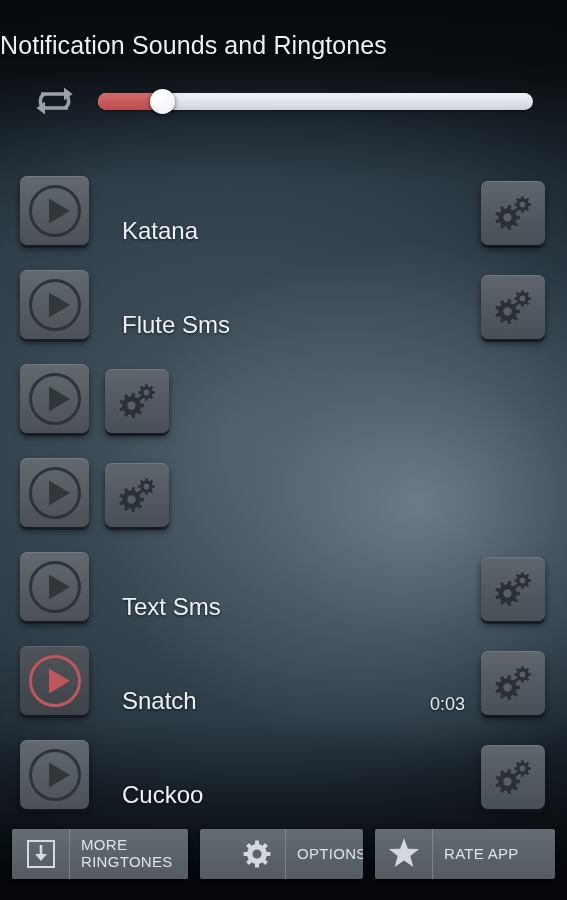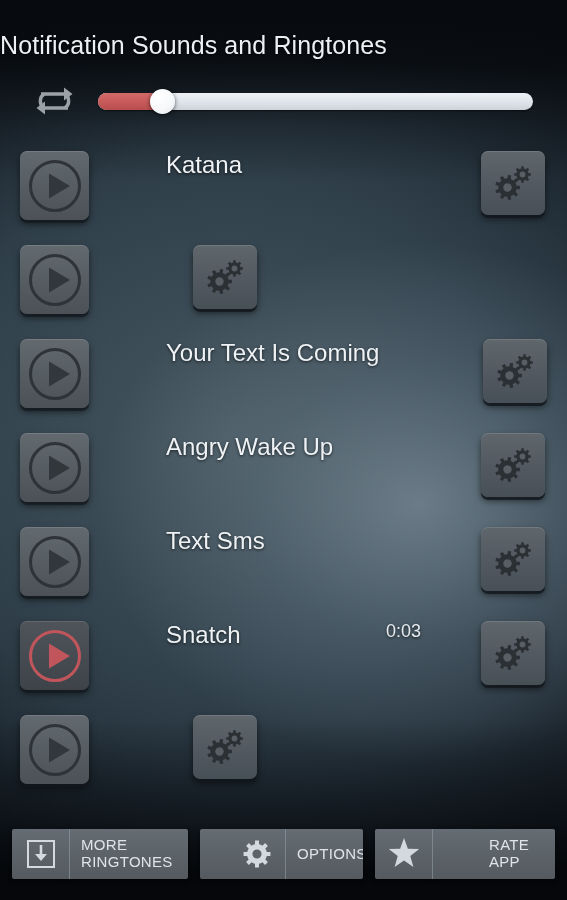--- a/index.html
+++ b/index.html
@@ -68,23 +68,22 @@
   }
 
   
   .list{
     position:absolute; left:0; top:151px; width:567px; height:668px;
     z-index:4;
   }
   .row{
     position:relative;
     height:94px;
-    display:flex; align-items:flex-start;
+    display:flex; align-items:flex-end;
     cursor:pointer;
-    gap:44px;
   }
 
   .play-btn{
     position:relative;
     margin-left:20px;
     width:69px; height:69px; flex:0 0 69px;
     border-radius:7px;
     background:linear-gradient(180deg,#62696f 0%,#565d63 48%,#4b5157 100%);
     box-shadow:0 3px 0 rgba(20,25,30,0.72), 0 4px 7px rgba(0,0,0,0.55),
                inset 0 1px 0 rgba(255,255,255,0.12);
@@ -147,21 +146,21 @@
   }
   .bb-icon svg{ display:block; }
   .bb-label{
     padding:0 13px 0 11px;
     font-size:15px; color:#dfe4e9; line-height:1.12;
     letter-spacing:0.3px;
     white-space:pre-line;
   }
   .bb-btn.more{ width:176px; }
   .bb-btn.options{ width:163px;padding-left:28px; }
-  .bb-btn.rate{ width:180px;gap:45px; }
+  .bb-btn.rate{ width:180px; }
 </style>
 </head>
 <body>
 
 <div id="app">
 
   <div class="title">Notification Sounds and Ringtones</div>
 
   <div class="loop-btn">
     <svg viewBox="0 0 55 36" xmlns="http://www.w3.org/2000/svg">
@@ -199,56 +198,55 @@
           </svg>
         </div>
       </div>
       <div class="row">
         <div class="play-btn">
           <svg width="58" height="58" viewBox="0 0 58 58" xmlns="http://www.w3.org/2000/svg">
             <circle cx="29" cy="29" r="24.5" fill="none" stroke="#2e3338" stroke-width="3"></circle>
             <path d="M23 16.5 L44 29 L23 41.5 Z" fill="#32373c"></path>
           </svg>
         </div>
-        <div class="row-time"></div>
-        <div class="gear-btn">
-          <svg width="46" height="46" viewBox="0 0 46 46" xmlns="http://www.w3.org/2000/svg">
-            <path d="M26.55,25.84L29.91,25.87L29.91,29.13L26.55,29.16A9.2,9.2 0 0 1 25.50,32.04L25.50,32.04L28.05,34.22L25.95,36.72L23.36,34.59A9.2,9.2 0 0 1 20.71,36.12L20.71,36.12L21.26,39.43L18.05,40.00L17.44,36.70A9.2,9.2 0 0 1 14.41,36.17L14.41,36.17L12.71,39.06L9.89,37.43L11.54,34.51A9.2,9.2 0 0 1 9.56,32.16L9.56,32.16L6.40,33.28L5.29,30.21L8.43,29.03A9.2,9.2 0 0 1 8.43,25.97L8.43,25.97L5.29,24.79L6.40,21.72L9.56,22.84A9.2,9.2 0 0 1 11.54,20.49L11.54,20.49L9.89,17.57L12.71,15.94L14.41,18.83A9.2,9.2 0 0 1 17.44,18.30L17.44,18.30L18.05,15.00L21.26,15.57L20.71,18.88A9.2,9.2 0 0 1 23.36,20.41L23.36,20.41L25.95,18.28L28.05,20.78L25.50,22.96A9.2,9.2 0 0 1 26.55,25.84Z" fill="#2b3035" fill-rule="evenodd"></path>
-            <circle cx="17.5" cy="27.5" r="4.2" fill="#575e64"></circle>
-            <path d="M38.57,13.24L40.84,13.26L40.84,15.74L38.57,15.76A6.2,6.2 0 0 1 37.68,17.90L37.68,17.90L39.27,19.52L37.52,21.27L35.90,19.68A6.2,6.2 0 0 1 33.76,20.57L33.76,20.57L33.74,22.84L31.26,22.84L31.24,20.57A6.2,6.2 0 0 1 29.10,19.68L29.10,19.68L27.48,21.27L25.73,19.52L27.32,17.90A6.2,6.2 0 0 1 26.43,15.76L26.43,15.76L24.16,15.74L24.16,13.26L26.43,13.24A6.2,6.2 0 0 1 27.32,11.10L27.32,11.10L25.73,9.48L27.48,7.73L29.10,9.32A6.2,6.2 0 0 1 31.24,8.43L31.24,8.43L31.26,6.16L33.74,6.16L33.76,8.43A6.2,6.2 0 0 1 35.90,9.32L35.90,9.32L37.52,7.73L39.27,9.48L37.68,11.10A6.2,6.2 0 0 1 38.57,13.24Z" fill="#2b3035" fill-rule="evenodd"></path>
-            <circle cx="32.5" cy="14.5" r="2.9" fill="#575e64"></circle>
-          </svg>
-        </div>
-      </div>
-      <div class="row">
-        <div class="play-btn">
-          <svg width="58" height="58" viewBox="0 0 58 58" xmlns="http://www.w3.org/2000/svg">
-            <circle cx="29" cy="29" r="24.5" fill="none" stroke="#2e3338" stroke-width="3"></circle>
-            <path d="M23 16.5 L44 29 L23 41.5 Z" fill="#32373c"></path>
-          </svg>
-        </div>
-        <div class="row-label">Your Text Is Coming</div>
-        <div class="row-time"></div>
-        <div class="gear-btn">
-          <svg width="46" height="46" viewBox="0 0 46 46" xmlns="http://www.w3.org/2000/svg">
-            <path d="M26.55,25.84L29.91,25.87L29.91,29.13L26.55,29.16A9.2,9.2 0 0 1 25.50,32.04L25.50,32.04L28.05,34.22L25.95,36.72L23.36,34.59A9.2,9.2 0 0 1 20.71,36.12L20.71,36.12L21.26,39.43L18.05,40.00L17.44,36.70A9.2,9.2 0 0 1 14.41,36.17L14.41,36.17L12.71,39.06L9.89,37.43L11.54,34.51A9.2,9.2 0 0 1 9.56,32.16L9.56,32.16L6.40,33.28L5.29,30.21L8.43,29.03A9.2,9.2 0 0 1 8.43,25.97L8.43,25.97L5.29,24.79L6.40,21.72L9.56,22.84A9.2,9.2 0 0 1 11.54,20.49L11.54,20.49L9.89,17.57L12.71,15.94L14.41,18.83A9.2,9.2 0 0 1 17.44,18.30L17.44,18.30L18.05,15.00L21.26,15.57L20.71,18.88A9.2,9.2 0 0 1 23.36,20.41L23.36,20.41L25.95,18.28L28.05,20.78L25.50,22.96A9.2,9.2 0 0 1 26.55,25.84Z" fill="#2b3035" fill-rule="evenodd"></path>
-            <circle cx="17.5" cy="27.5" r="4.2" fill="#575e64"></circle>
-            <path d="M38.57,13.24L40.84,13.26L40.84,15.74L38.57,15.76A6.2,6.2 0 0 1 37.68,17.90L37.68,17.90L39.27,19.52L37.52,21.27L35.90,19.68A6.2,6.2 0 0 1 33.76,20.57L33.76,20.57L33.74,22.84L31.26,22.84L31.24,20.57A6.2,6.2 0 0 1 29.10,19.68L29.10,19.68L27.48,21.27L25.73,19.52L27.32,17.90A6.2,6.2 0 0 1 26.43,15.76L26.43,15.76L24.16,15.74L24.16,13.26L26.43,13.24A6.2,6.2 0 0 1 27.32,11.10L27.32,11.10L25.73,9.48L27.48,7.73L29.10,9.32A6.2,6.2 0 0 1 31.24,8.43L31.24,8.43L31.26,6.16L33.74,6.16L33.76,8.43A6.2,6.2 0 0 1 35.90,9.32L35.90,9.32L37.52,7.73L39.27,9.48L37.68,11.10A6.2,6.2 0 0 1 38.57,13.24Z" fill="#2b3035" fill-rule="evenodd"></path>
-            <circle cx="32.5" cy="14.5" r="2.9" fill="#575e64"></circle>
-          </svg>
-        </div>
-      </div>
-      <div class="row">
-        <div class="play-btn">
-          <svg width="58" height="58" viewBox="0 0 58 58" xmlns="http://www.w3.org/2000/svg">
-            <circle cx="29" cy="29" r="24.5" fill="none" stroke="#2e3338" stroke-width="3"></circle>
-            <path d="M23 16.5 L44 29 L23 41.5 Z" fill="#32373c"></path>
-          </svg>
-        </div>
-        <div class="row-label">Angry Wake Up</div>
+        <div class="row-label">Flute Sms</div>
+        <div class="row-time"></div>
+        <div class="gear-btn">
+          <svg width="46" height="46" viewBox="0 0 46 46" xmlns="http://www.w3.org/2000/svg">
+            <path d="M26.55,25.84L29.91,25.87L29.91,29.13L26.55,29.16A9.2,9.2 0 0 1 25.50,32.04L25.50,32.04L28.05,34.22L25.95,36.72L23.36,34.59A9.2,9.2 0 0 1 20.71,36.12L20.71,36.12L21.26,39.43L18.05,40.00L17.44,36.70A9.2,9.2 0 0 1 14.41,36.17L14.41,36.17L12.71,39.06L9.89,37.43L11.54,34.51A9.2,9.2 0 0 1 9.56,32.16L9.56,32.16L6.40,33.28L5.29,30.21L8.43,29.03A9.2,9.2 0 0 1 8.43,25.97L8.43,25.97L5.29,24.79L6.40,21.72L9.56,22.84A9.2,9.2 0 0 1 11.54,20.49L11.54,20.49L9.89,17.57L12.71,15.94L14.41,18.83A9.2,9.2 0 0 1 17.44,18.30L17.44,18.30L18.05,15.00L21.26,15.57L20.71,18.88A9.2,9.2 0 0 1 23.36,20.41L23.36,20.41L25.95,18.28L28.05,20.78L25.50,22.96A9.2,9.2 0 0 1 26.55,25.84Z" fill="#2b3035" fill-rule="evenodd"></path>
+            <circle cx="17.5" cy="27.5" r="4.2" fill="#575e64"></circle>
+            <path d="M38.57,13.24L40.84,13.26L40.84,15.74L38.57,15.76A6.2,6.2 0 0 1 37.68,17.90L37.68,17.90L39.27,19.52L37.52,21.27L35.90,19.68A6.2,6.2 0 0 1 33.76,20.57L33.76,20.57L33.74,22.84L31.26,22.84L31.24,20.57A6.2,6.2 0 0 1 29.10,19.68L29.10,19.68L27.48,21.27L25.73,19.52L27.32,17.90A6.2,6.2 0 0 1 26.43,15.76L26.43,15.76L24.16,15.74L24.16,13.26L26.43,13.24A6.2,6.2 0 0 1 27.32,11.10L27.32,11.10L25.73,9.48L27.48,7.73L29.10,9.32A6.2,6.2 0 0 1 31.24,8.43L31.24,8.43L31.26,6.16L33.74,6.16L33.76,8.43A6.2,6.2 0 0 1 35.90,9.32L35.90,9.32L37.52,7.73L39.27,9.48L37.68,11.10A6.2,6.2 0 0 1 38.57,13.24Z" fill="#2b3035" fill-rule="evenodd"></path>
+            <circle cx="32.5" cy="14.5" r="2.9" fill="#575e64"></circle>
+          </svg>
+        </div>
+      </div>
+      <div class="row">
+        <div class="play-btn">
+          <svg width="58" height="58" viewBox="0 0 58 58" xmlns="http://www.w3.org/2000/svg">
+            <circle cx="29" cy="29" r="24.5" fill="none" stroke="#2e3338" stroke-width="3"></circle>
+            <path d="M23 16.5 L44 29 L23 41.5 Z" fill="#32373c"></path>
+          </svg>
+        </div>
+        <div class="row-time"></div>
+        <div class="gear-btn">
+          <svg width="46" height="46" viewBox="0 0 46 46" xmlns="http://www.w3.org/2000/svg">
+            <path d="M26.55,25.84L29.91,25.87L29.91,29.13L26.55,29.16A9.2,9.2 0 0 1 25.50,32.04L25.50,32.04L28.05,34.22L25.95,36.72L23.36,34.59A9.2,9.2 0 0 1 20.71,36.12L20.71,36.12L21.26,39.43L18.05,40.00L17.44,36.70A9.2,9.2 0 0 1 14.41,36.17L14.41,36.17L12.71,39.06L9.89,37.43L11.54,34.51A9.2,9.2 0 0 1 9.56,32.16L9.56,32.16L6.40,33.28L5.29,30.21L8.43,29.03A9.2,9.2 0 0 1 8.43,25.97L8.43,25.97L5.29,24.79L6.40,21.72L9.56,22.84A9.2,9.2 0 0 1 11.54,20.49L11.54,20.49L9.89,17.57L12.71,15.94L14.41,18.83A9.2,9.2 0 0 1 17.44,18.30L17.44,18.30L18.05,15.00L21.26,15.57L20.71,18.88A9.2,9.2 0 0 1 23.36,20.41L23.36,20.41L25.95,18.28L28.05,20.78L25.50,22.96A9.2,9.2 0 0 1 26.55,25.84Z" fill="#2b3035" fill-rule="evenodd"></path>
+            <circle cx="17.5" cy="27.5" r="4.2" fill="#575e64"></circle>
+            <path d="M38.57,13.24L40.84,13.26L40.84,15.74L38.57,15.76A6.2,6.2 0 0 1 37.68,17.90L37.68,17.90L39.27,19.52L37.52,21.27L35.90,19.68A6.2,6.2 0 0 1 33.76,20.57L33.76,20.57L33.74,22.84L31.26,22.84L31.24,20.57A6.2,6.2 0 0 1 29.10,19.68L29.10,19.68L27.48,21.27L25.73,19.52L27.32,17.90A6.2,6.2 0 0 1 26.43,15.76L26.43,15.76L24.16,15.74L24.16,13.26L26.43,13.24A6.2,6.2 0 0 1 27.32,11.10L27.32,11.10L25.73,9.48L27.48,7.73L29.10,9.32A6.2,6.2 0 0 1 31.24,8.43L31.24,8.43L31.26,6.16L33.74,6.16L33.76,8.43A6.2,6.2 0 0 1 35.90,9.32L35.90,9.32L37.52,7.73L39.27,9.48L37.68,11.10A6.2,6.2 0 0 1 38.57,13.24Z" fill="#2b3035" fill-rule="evenodd"></path>
+            <circle cx="32.5" cy="14.5" r="2.9" fill="#575e64"></circle>
+          </svg>
+        </div>
+      </div>
+      <div class="row">
+        <div class="play-btn">
+          <svg width="58" height="58" viewBox="0 0 58 58" xmlns="http://www.w3.org/2000/svg">
+            <circle cx="29" cy="29" r="24.5" fill="none" stroke="#2e3338" stroke-width="3"></circle>
+            <path d="M23 16.5 L44 29 L23 41.5 Z" fill="#32373c"></path>
+          </svg>
+        </div>
         <div class="row-time"></div>
         <div class="gear-btn">
           <svg width="46" height="46" viewBox="0 0 46 46" xmlns="http://www.w3.org/2000/svg">
             <path d="M26.55,25.84L29.91,25.87L29.91,29.13L26.55,29.16A9.2,9.2 0 0 1 25.50,32.04L25.50,32.04L28.05,34.22L25.95,36.72L23.36,34.59A9.2,9.2 0 0 1 20.71,36.12L20.71,36.12L21.26,39.43L18.05,40.00L17.44,36.70A9.2,9.2 0 0 1 14.41,36.17L14.41,36.17L12.71,39.06L9.89,37.43L11.54,34.51A9.2,9.2 0 0 1 9.56,32.16L9.56,32.16L6.40,33.28L5.29,30.21L8.43,29.03A9.2,9.2 0 0 1 8.43,25.97L8.43,25.97L5.29,24.79L6.40,21.72L9.56,22.84A9.2,9.2 0 0 1 11.54,20.49L11.54,20.49L9.89,17.57L12.71,15.94L14.41,18.83A9.2,9.2 0 0 1 17.44,18.30L17.44,18.30L18.05,15.00L21.26,15.57L20.71,18.88A9.2,9.2 0 0 1 23.36,20.41L23.36,20.41L25.95,18.28L28.05,20.78L25.50,22.96A9.2,9.2 0 0 1 26.55,25.84Z" fill="#2b3035" fill-rule="evenodd"></path>
             <circle cx="17.5" cy="27.5" r="4.2" fill="#575e64"></circle>
             <path d="M38.57,13.24L40.84,13.26L40.84,15.74L38.57,15.76A6.2,6.2 0 0 1 37.68,17.90L37.68,17.90L39.27,19.52L37.52,21.27L35.90,19.68A6.2,6.2 0 0 1 33.76,20.57L33.76,20.57L33.74,22.84L31.26,22.84L31.24,20.57A6.2,6.2 0 0 1 29.10,19.68L29.10,19.68L27.48,21.27L25.73,19.52L27.32,17.90A6.2,6.2 0 0 1 26.43,15.76L26.43,15.76L24.16,15.74L24.16,13.26L26.43,13.24A6.2,6.2 0 0 1 27.32,11.10L27.32,11.10L25.73,9.48L27.48,7.73L29.10,9.32A6.2,6.2 0 0 1 31.24,8.43L31.24,8.43L31.26,6.16L33.74,6.16L33.76,8.43A6.2,6.2 0 0 1 35.90,9.32L35.90,9.32L37.52,7.73L39.27,9.48L37.68,11.10A6.2,6.2 0 0 1 38.57,13.24Z" fill="#2b3035" fill-rule="evenodd"></path>
             <circle cx="32.5" cy="14.5" r="2.9" fill="#575e64"></circle>
           </svg>
         </div>
       </div>
@@ -288,20 +286,21 @@
           </svg>
         </div>
       </div>
       <div class="row">
         <div class="play-btn">
           <svg width="58" height="58" viewBox="0 0 58 58" xmlns="http://www.w3.org/2000/svg">
             <circle cx="29" cy="29" r="24.5" fill="none" stroke="#2e3338" stroke-width="3"></circle>
             <path d="M23 16.5 L44 29 L23 41.5 Z" fill="#32373c"></path>
           </svg>
         </div>
+        <div class="row-label">Cuckoo</div>
         <div class="row-time"></div>
         <div class="gear-btn">
           <svg width="46" height="46" viewBox="0 0 46 46" xmlns="http://www.w3.org/2000/svg">
             <path d="M26.55,25.84L29.91,25.87L29.91,29.13L26.55,29.16A9.2,9.2 0 0 1 25.50,32.04L25.50,32.04L28.05,34.22L25.95,36.72L23.36,34.59A9.2,9.2 0 0 1 20.71,36.12L20.71,36.12L21.26,39.43L18.05,40.00L17.44,36.70A9.2,9.2 0 0 1 14.41,36.17L14.41,36.17L12.71,39.06L9.89,37.43L11.54,34.51A9.2,9.2 0 0 1 9.56,32.16L9.56,32.16L6.40,33.28L5.29,30.21L8.43,29.03A9.2,9.2 0 0 1 8.43,25.97L8.43,25.97L5.29,24.79L6.40,21.72L9.56,22.84A9.2,9.2 0 0 1 11.54,20.49L11.54,20.49L9.89,17.57L12.71,15.94L14.41,18.83A9.2,9.2 0 0 1 17.44,18.30L17.44,18.30L18.05,15.00L21.26,15.57L20.71,18.88A9.2,9.2 0 0 1 23.36,20.41L23.36,20.41L25.95,18.28L28.05,20.78L25.50,22.96A9.2,9.2 0 0 1 26.55,25.84Z" fill="#2b3035" fill-rule="evenodd"></path>
             <circle cx="17.5" cy="27.5" r="4.2" fill="#575e64"></circle>
             <path d="M38.57,13.24L40.84,13.26L40.84,15.74L38.57,15.76A6.2,6.2 0 0 1 37.68,17.90L37.68,17.90L39.27,19.52L37.52,21.27L35.90,19.68A6.2,6.2 0 0 1 33.76,20.57L33.76,20.57L33.74,22.84L31.26,22.84L31.24,20.57A6.2,6.2 0 0 1 29.10,19.68L29.10,19.68L27.48,21.27L25.73,19.52L27.32,17.90A6.2,6.2 0 0 1 26.43,15.76L26.43,15.76L24.16,15.74L24.16,13.26L26.43,13.24A6.2,6.2 0 0 1 27.32,11.10L27.32,11.10L25.73,9.48L27.48,7.73L29.10,9.32A6.2,6.2 0 0 1 31.24,8.43L31.24,8.43L31.26,6.16L33.74,6.16L33.76,8.43A6.2,6.2 0 0 1 35.90,9.32L35.90,9.32L37.52,7.73L39.27,9.48L37.68,11.10A6.2,6.2 0 0 1 38.57,13.24Z" fill="#2b3035" fill-rule="evenodd"></path>
             <circle cx="32.5" cy="14.5" r="2.9" fill="#575e64"></circle>
           </svg>
         </div>
       </div>

